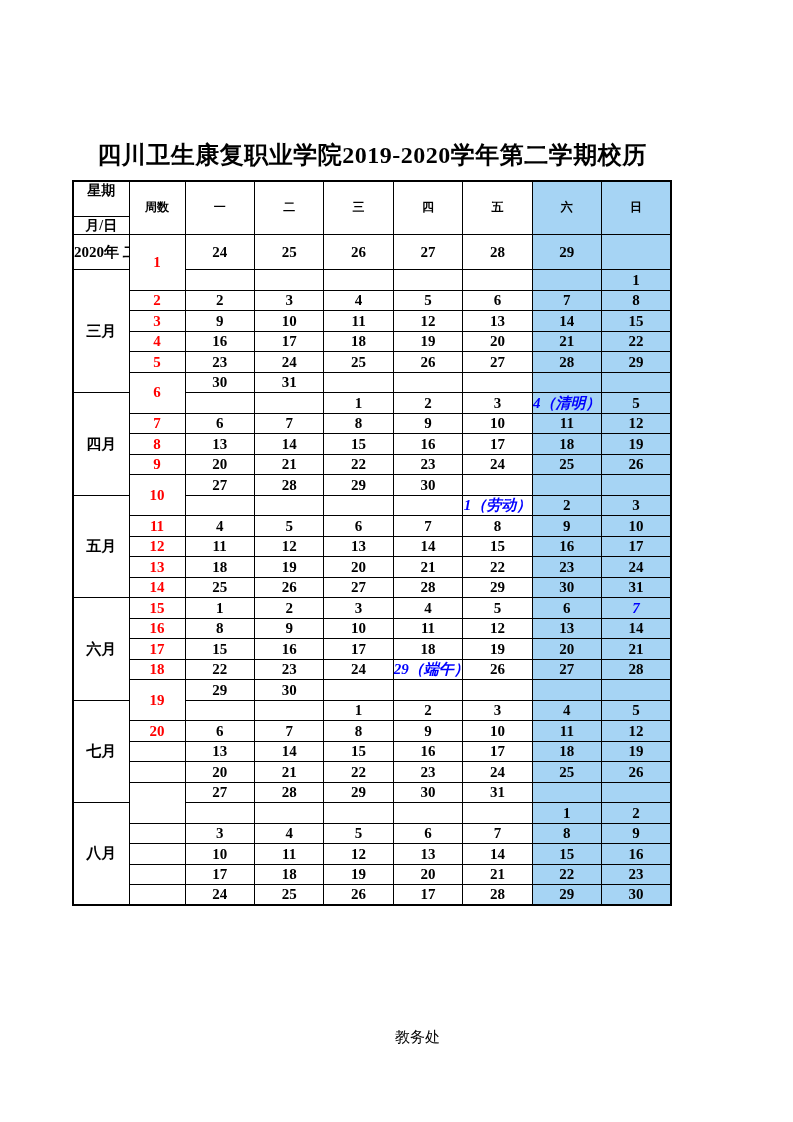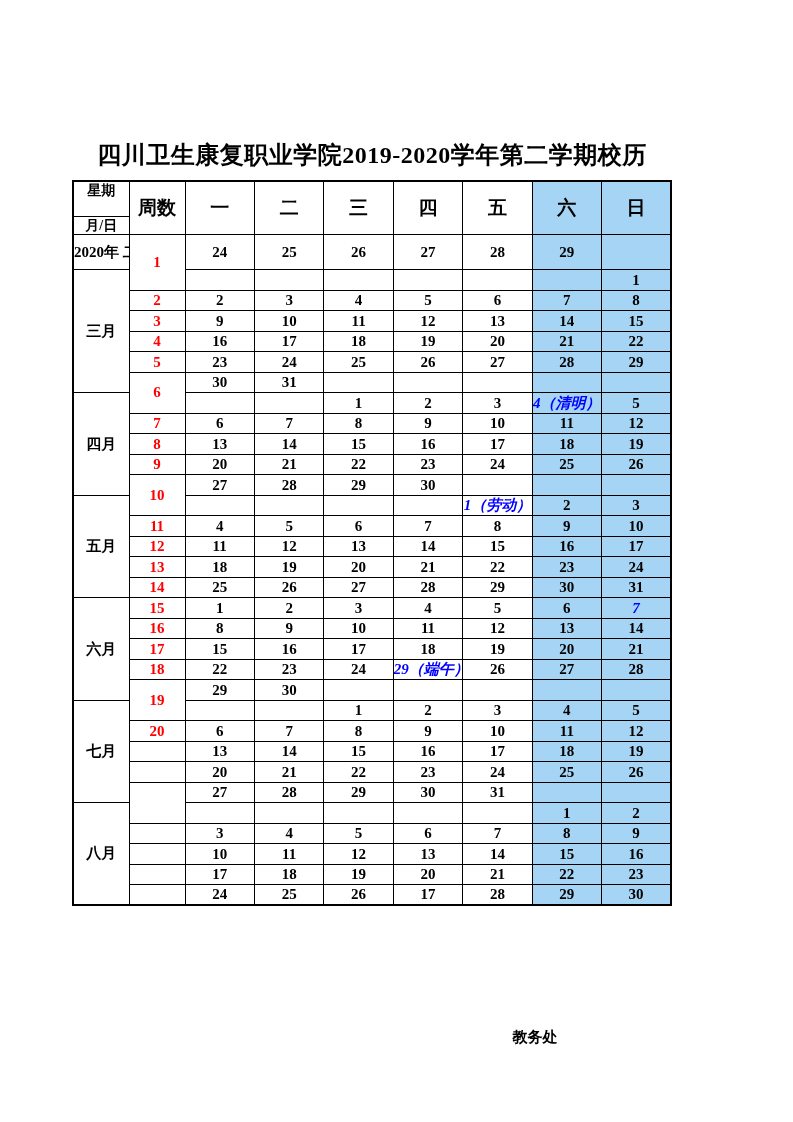--- a/index.html
+++ b/index.html
@@ -30,21 +30,21 @@
   .cal th,.cal td{
     border:1px solid var(--line);
     padding:0;margin:0;
     text-align:center;vertical-align:middle;
     font-size:15px;font-weight:bold;line-height:1.1;
     overflow:hidden;white-space:nowrap;
   }
   .cal thead tr{height:35px;}
   .cal tbody tr{height:20.5px;}
   .cal tbody tr.tall{height:35px;}
-  .cal th{font-size:19px;}
+  .cal th{font-size:12px;}
 
   col.c-month{width:56px;}
   col.c-week{width:56px;}
 
   th.corner{padding:0;vertical-align:top;font-size:14px;}
   .corner-top{display:block;border-bottom:1px solid var(--line);line-height:17px;height:35px;}
   .corner-bottom{display:block;line-height:17px;height:17px;}
 
   .weekend{background:var(--weekend-bg);}
   .week-num{color:var(--weeknum-color);}
@@ -52,21 +52,21 @@
   .month-cell{white-space:pre-line;font-size:15px;line-height:16px;}
 
   .notes{
     position:absolute;top:849px;left:74px;width:640px;
     font-size:14.5px;line-height:19px;font-weight:normal;
   }
   .notes div{white-space:nowrap;}
 
   .signature{
     position:absolute;top:982px;left:395px;width:280px;
-    text-align:center;font-size:15px;line-height:20px;font-weight:bold;
+    text-align:left;font-size:15px;line-height:20px;font-weight:normal;
   }
 </style>
 </head>
 <body>
 
 <div class="page">
 
   <h1 class="title">四川卫生康复职业学院2019-2020学年第二学期校历</h1>
 
   <table class="cal">

